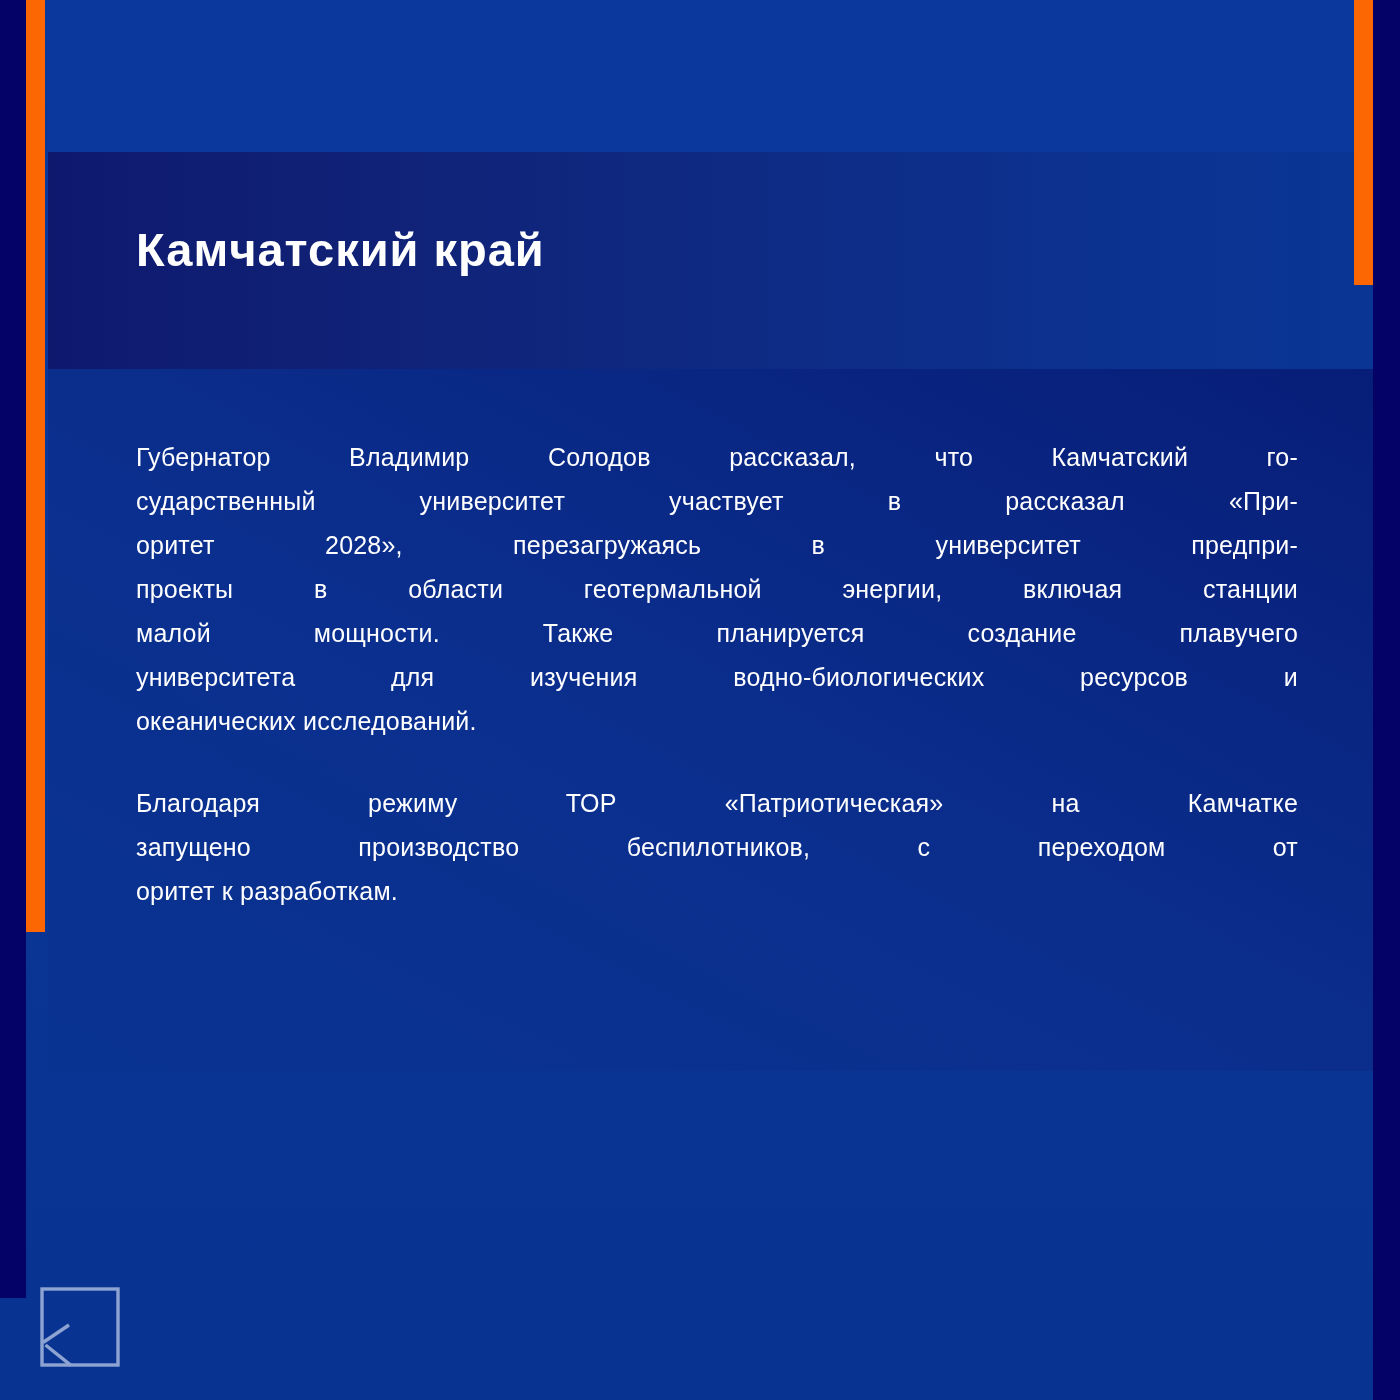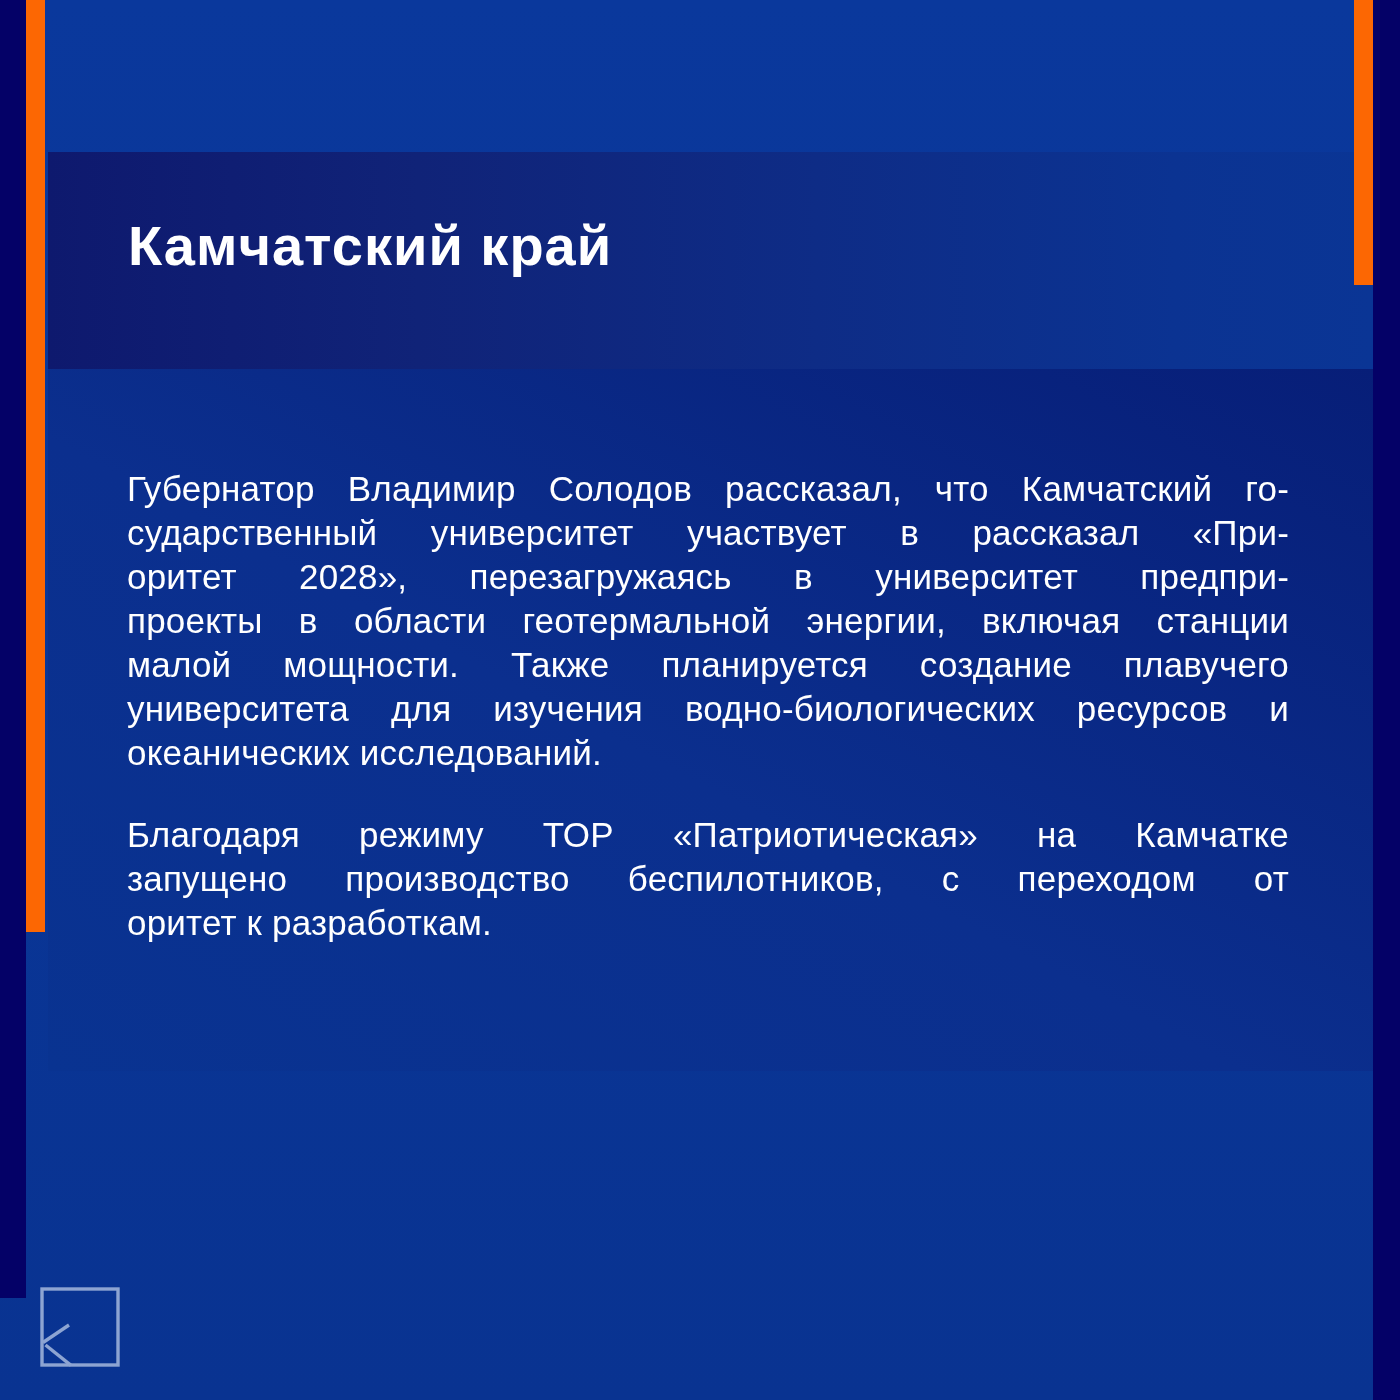--- a/index.html
+++ b/index.html
@@ -47,45 +47,44 @@
     width: 1325px; height: 217px;
     background: linear-gradient(90deg,
       var(--band-dark, #0e196e) 0%,
       #102378 28%,
       #0e2c86 58%,
       #0b3392 85%,
       #0a3595 100%);
   }
   .title {
     position: absolute; left: 128px; top: 218px;
-    margin: 0;
-    font-size: 56px;
+    margin: 8px;
+    font-size: 47px;
     line-height: 1;
     font-weight: 700;
     letter-spacing: 1px;
     color: var(--text, #ffffff);
     white-space: nowrap;
   }
   
   .body-panel {
     position: absolute; left: 48px; top: 369px;
     width: 1325px; height: 702px;
     background: linear-gradient(to top right,
       #093391 0%,
       #0b2f8e 45%,
       var(--panel-dark, #071e78) 100%);
   }
   .bodytext {
-    position: absolute; left: 127px; top: 435px;
+    position: absolute; left: 136px; top: 435px;
     width: 1162px;
     color: var(--text, #ffffff);
-    font-size: 35px;
+    font-size: 25px;
     line-height: 44px;
     letter-spacing: 0.2px;
-    margin-top: 32px;
   }
   .para + .para { margin-top: 38px; }
   .line { width: 100%; }
   .line.j {
     text-align: justify;
     text-align-last: justify;
   }
   
   .logo {
     position: absolute; left: 40px; top: 1287px;

